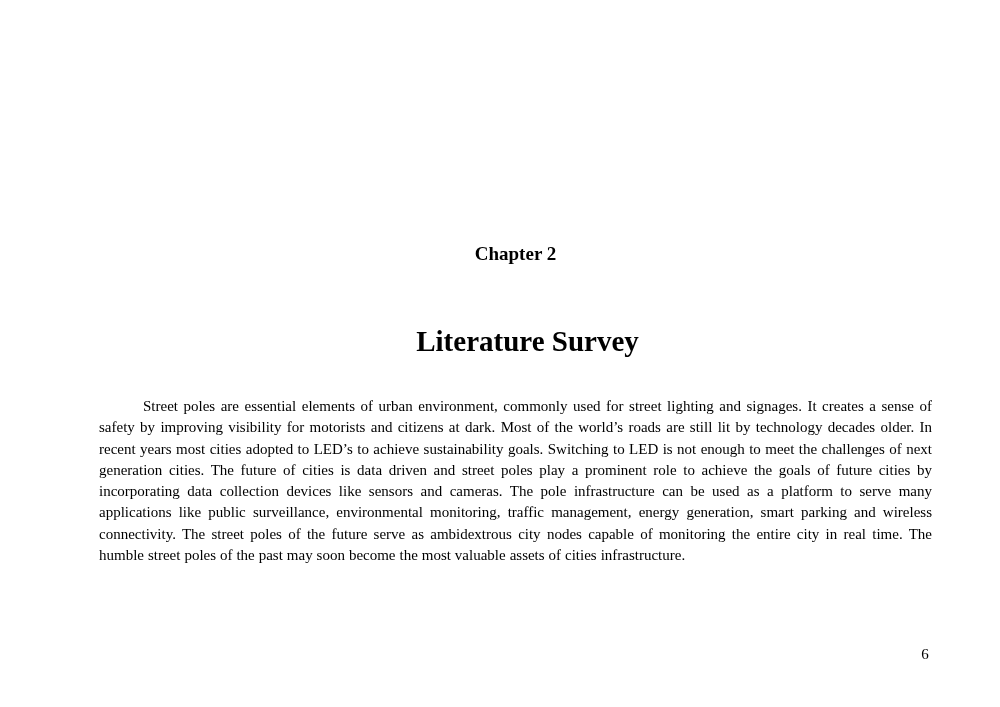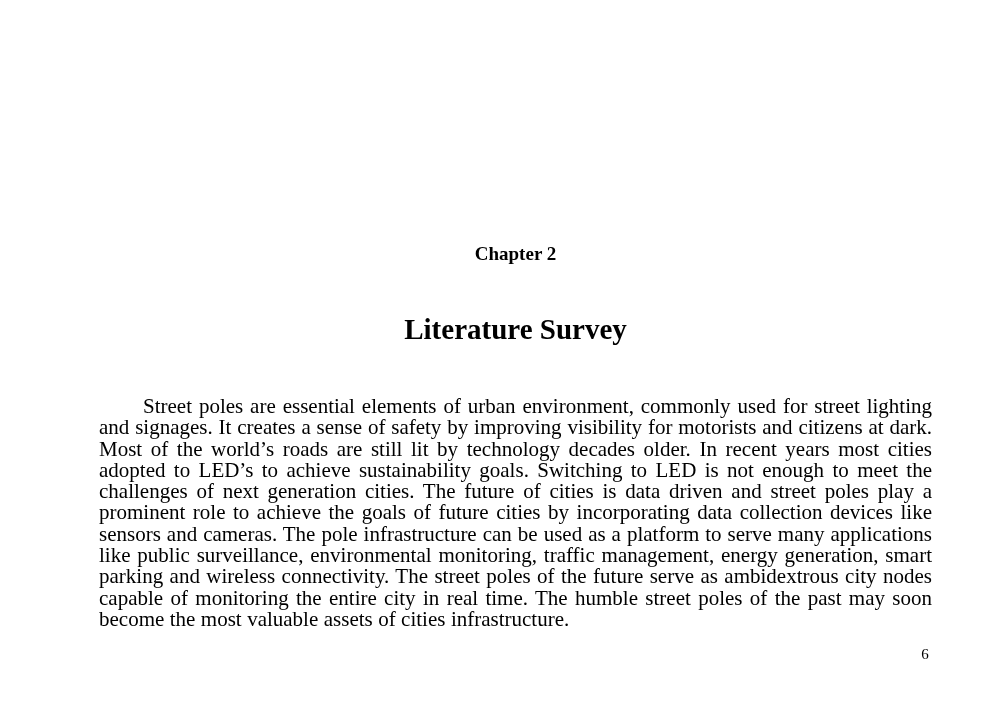--- a/index.html
+++ b/index.html
@@ -32,33 +32,33 @@
     text-align: center;
     font-size: 19px;
     font-weight: bold;
     line-height: 1.15;
   }
   .page-title {
     position: absolute;
     top: 313px;
     left: 0;
     width: 100%;
-    margin: 0;
+    margin: 12px;
     text-align: center;
     font-size: 29px;
     font-weight: bold;
     line-height: 1.15;
   }
   .body-paragraph {
     position: absolute;
     top: 396px;
     left: 0;
     width: 100%;
     margin: 0;
-    font-size: 21px;
+    font-size: 15px;
     line-height: 21.3px;
     text-align: justify;
     text-indent: 44px;
     word-spacing: 0.2px;
   }
   .page-number {
     position: absolute;
     left: 900px;
     top: 646px;
     width: 50px;

